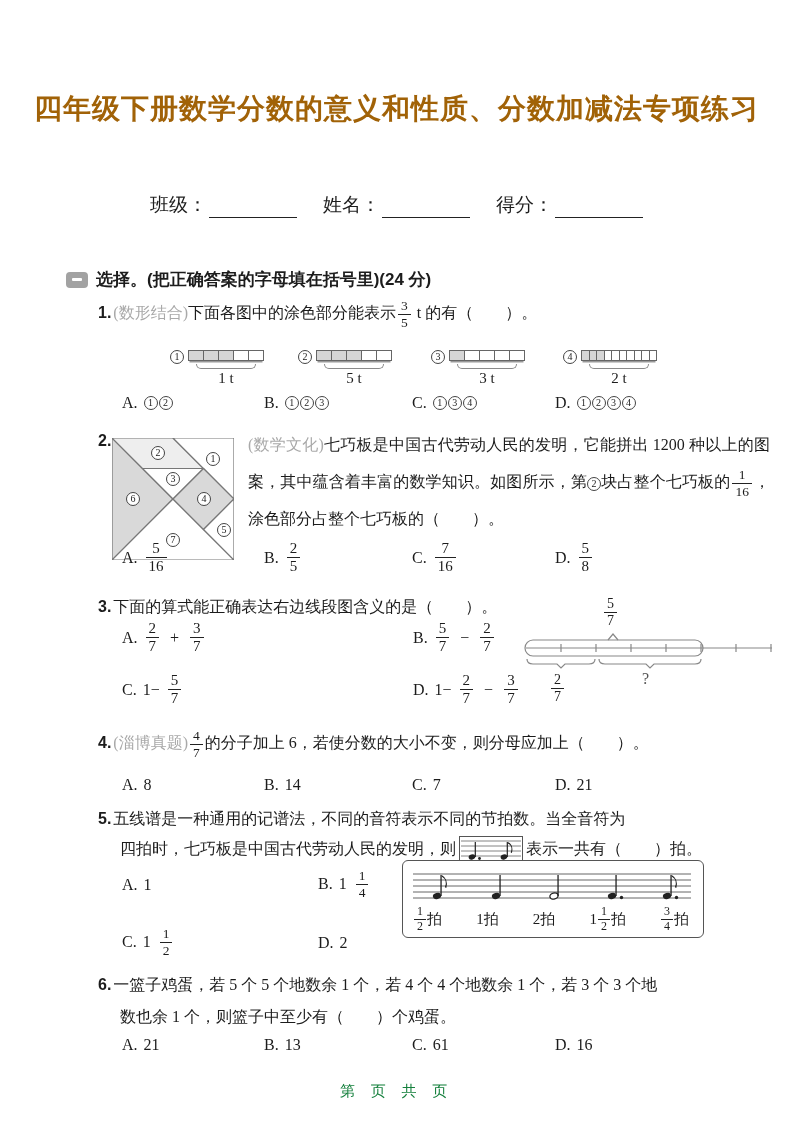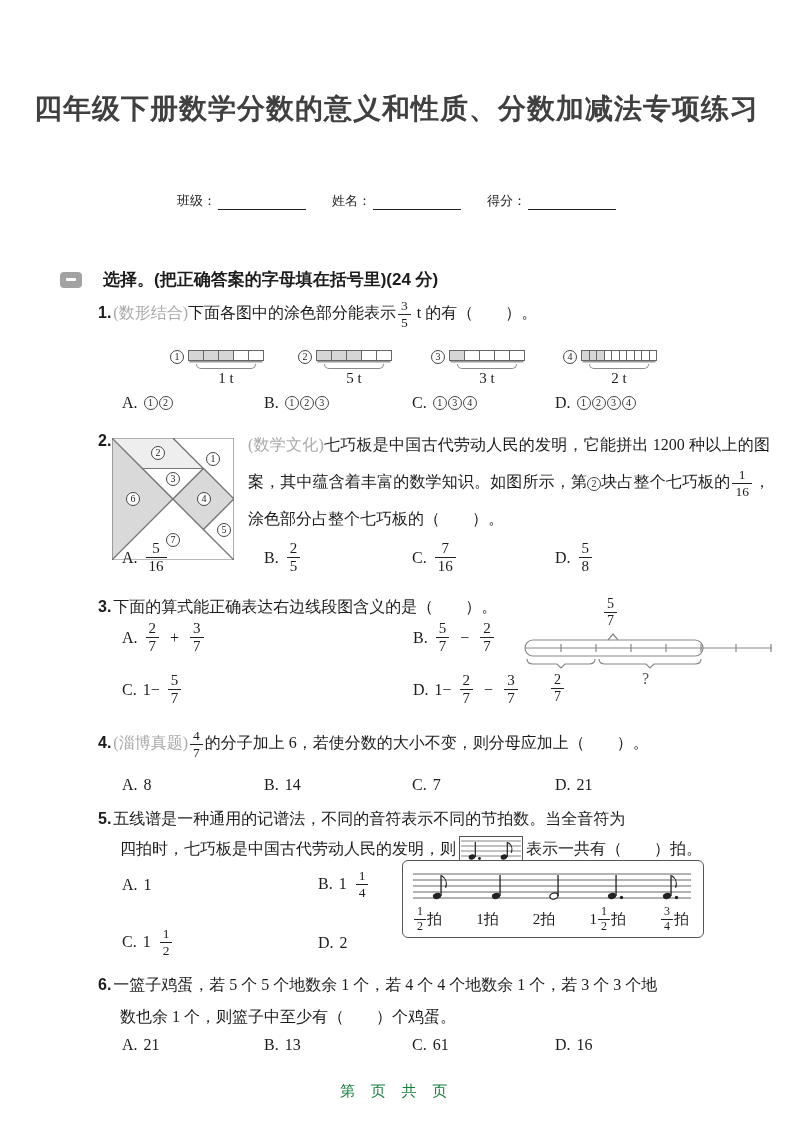--- a/index.html
+++ b/index.html
@@ -1,27 +1,27 @@
 <!DOCTYPE html>
 <html><head>
 <meta charset="utf-8">
 <style>
   html,body{margin:0;padding:0;background:#e8e8e8;}
   .page{position:relative;width:793px;height:1122px;margin:0 auto;background:#fff;
         font-family:"Liberation Serif","DejaVu Sans",serif;color:#1c1c1c;overflow:hidden;}
   .abs{position:absolute;}
   
   .title{top:90px;left:0;width:793px;text-align:center;font-family:"Liberation Sans","DejaVu Sans",sans-serif;
-         font-weight:bold;font-size:28px;letter-spacing:1px;color:#404040;}
-  
-  .info{top:192px;left:0;width:793px;display:flex;justify-content:center;gap:26px;font-size:13px;}
+         font-weight:bold;font-size:28px;letter-spacing:1px;color:#a16207;}
+  
+  .info{top:192px;left:0;width:793px;display:flex;justify-content:center;gap:26px;font-size:19px;}
   .info-item{display:flex;align-items:flex-end;}
   .blank{display:inline-block;width:88px;height:16px;border-bottom:1.5px solid #222;margin-left:2px;}
   
-  .sec{top:268px;left:60px;display:flex;align-items:center;gap:21px;}
+  .sec{top:268px;left:66px;display:flex;align-items:center;gap:8px;}
   .sec-icon{width:22px;height:16px;background:#a2a2a2;border-radius:4px;display:inline-flex;
             align-items:center;justify-content:center;}
   .sec-icon .dash{width:10px;height:2.5px;background:#fff;border-radius:1px;}
   .sec-title{font-family:"Liberation Sans","DejaVu Sans",sans-serif;font-weight:bold;font-size:17px;}
   
   .stem{font-size:16px;line-height:40px;white-space:nowrap;}
   .qn{font-family:"Liberation Sans","DejaVu Sans",sans-serif;font-weight:bold;margin-right:2px;}
   .tag{color:#a9a9a9;}
   .plain{line-height:30px;}
   

